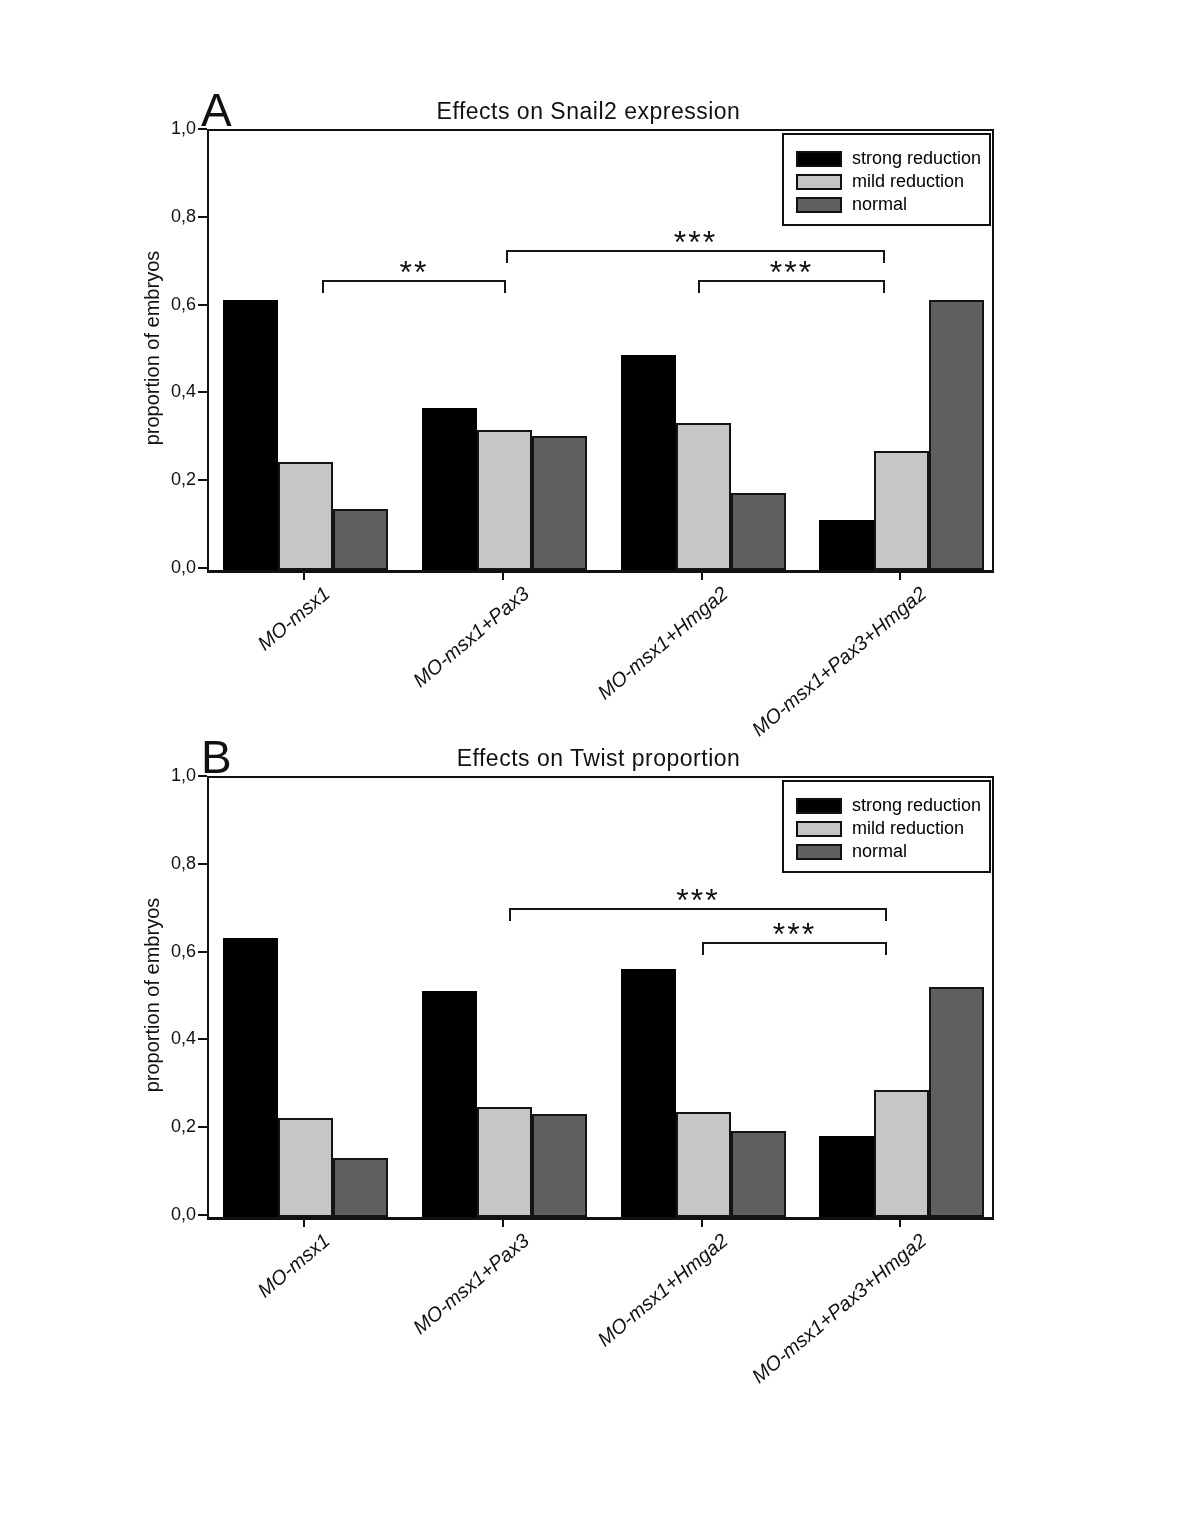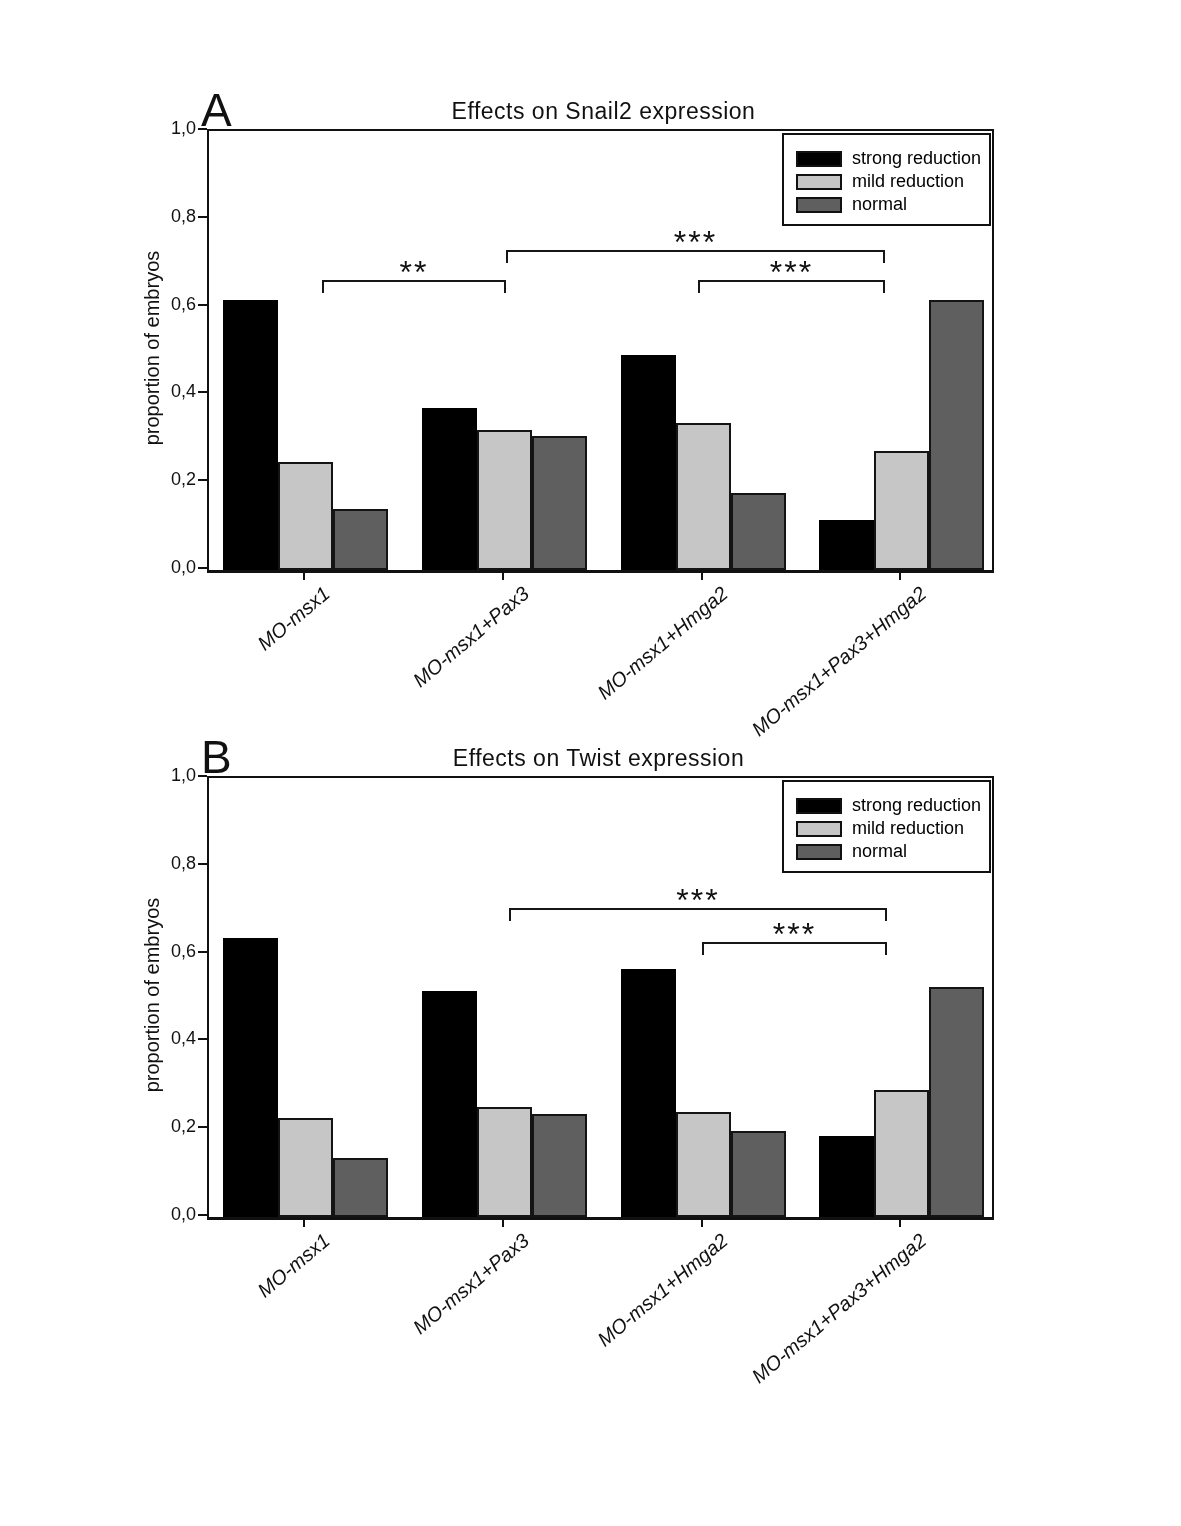--- a/index.html
+++ b/index.html
@@ -24,39 +24,39 @@
   .legend-label{font-size:18px;margin-left:10px;white-space:nowrap;}
   .bracket{box-sizing:border-box;border-top:2px solid #161616;border-left:2px solid #161616;border-right:2px solid #161616;}
   .bracket-label{font-size:32px;letter-spacing:2px;text-align:center;line-height:1;color:#111;}
 </style>
 </head>
 <body>
 
 <div class="abs" id="figure-root" style="left:0;top:0;width:1181px;height:1526px;">
 
   <div class="abs panel-letter" style="left:201px;top:87px;">A</div>
-  <div class="abs panel-title" style="left:212px;top:98px;width:783px;">Effects on Snail2 expression</div>
+  <div class="abs panel-title" style="left:197px;top:98px;width:783px;">Effects on Snail2 expression</div>
   <div class="abs y-axis-label" style="left:-67px;top:336px;width:439px;height:24px;">proportion of embryos</div>
   <div class="abs plot" id="plot-0" style="left:207px;top:129px;width:783px;height:439px;">
       <div class="bar" style="left: 14px; width: 55px; height: 270px; background: rgb(0, 0, 0); border-color: rgb(0, 0, 0);"></div>
       <div class="bar" style="left: 213px; width: 55px; height: 162px; background: rgb(0, 0, 0); border-color: rgb(0, 0, 0);"></div>
       <div class="bar" style="left: 412px; width: 55px; height: 215px; background: rgb(0, 0, 0); border-color: rgb(0, 0, 0);"></div>
       <div class="bar" style="left: 610px; width: 55px; height: 50px; background: rgb(0, 0, 0); border-color: rgb(0, 0, 0);"></div>
       <div class="bar" style="left: 69px; width: 55px; height: 108px; background: rgb(198, 198, 198);"></div>
       <div class="bar" style="left: 268px; width: 55px; height: 140px; background: rgb(198, 198, 198);"></div>
       <div class="bar" style="left: 467px; width: 55px; height: 147px; background: rgb(198, 198, 198);"></div>
       <div class="bar" style="left: 665px; width: 55px; height: 119px; background: rgb(198, 198, 198);"></div>
       <div class="bar" style="left: 124px; width: 55px; height: 61px; background: rgb(95, 95, 95);"></div>
       <div class="bar" style="left: 323px; width: 55px; height: 134px; background: rgb(95, 95, 95);"></div>
       <div class="bar" style="left: 522px; width: 55px; height: 77px; background: rgb(95, 95, 95);"></div>
       <div class="bar" style="left: 720px; width: 55px; height: 270px; background: rgb(95, 95, 95);"></div>
     </div>
 
   <div class="abs panel-letter" style="left:201px;top:734px;">B</div>
-  <div class="abs panel-title" style="left:207px;top:745px;width:783px;">Effects on Twist expression</div>
+  <div class="abs panel-title" style="left:207px;top:745px;width:783px;">Effects on Twist proportion</div>
   <div class="abs y-axis-label" style="left:-67px;top:983px;width:439px;height:24px;">proportion of embryos</div>
   <div class="abs plot" id="plot-1" style="left:207px;top:776px;width:783px;height:439px;">
       <div class="bar" style="left: 14px; width: 55px; height: 279px; background: rgb(0, 0, 0); border-color: rgb(0, 0, 0);"></div>
       <div class="bar" style="left: 213px; width: 55px; height: 226px; background: rgb(0, 0, 0); border-color: rgb(0, 0, 0);"></div>
       <div class="bar" style="left: 412px; width: 55px; height: 248px; background: rgb(0, 0, 0); border-color: rgb(0, 0, 0);"></div>
       <div class="bar" style="left: 610px; width: 55px; height: 81px; background: rgb(0, 0, 0); border-color: rgb(0, 0, 0);"></div>
       <div class="bar" style="left: 69px; width: 55px; height: 99px; background: rgb(198, 198, 198);"></div>
       <div class="bar" style="left: 268px; width: 55px; height: 110px; background: rgb(198, 198, 198);"></div>
       <div class="bar" style="left: 467px; width: 55px; height: 105px; background: rgb(198, 198, 198);"></div>
       <div class="bar" style="left: 665px; width: 55px; height: 127px; background: rgb(198, 198, 198);"></div>

